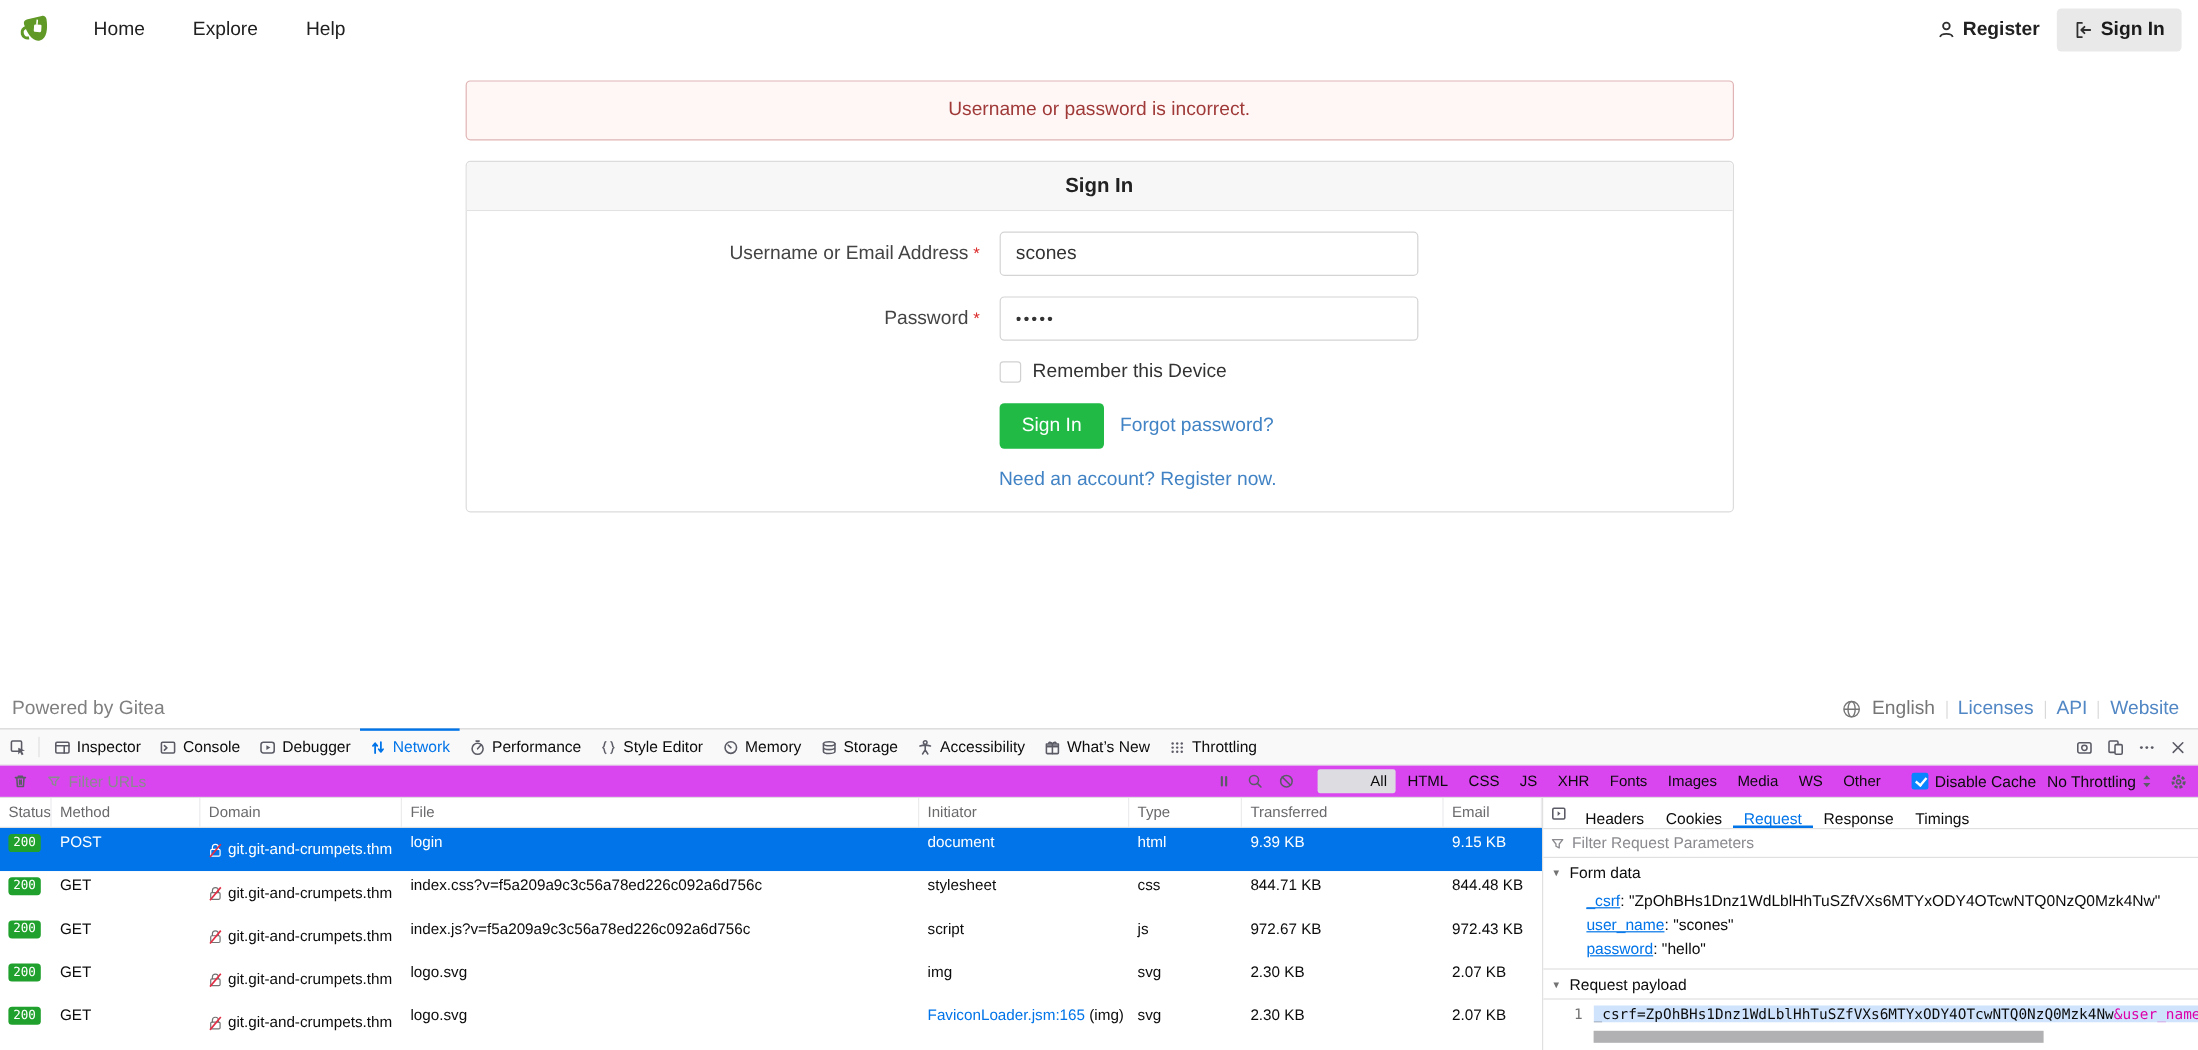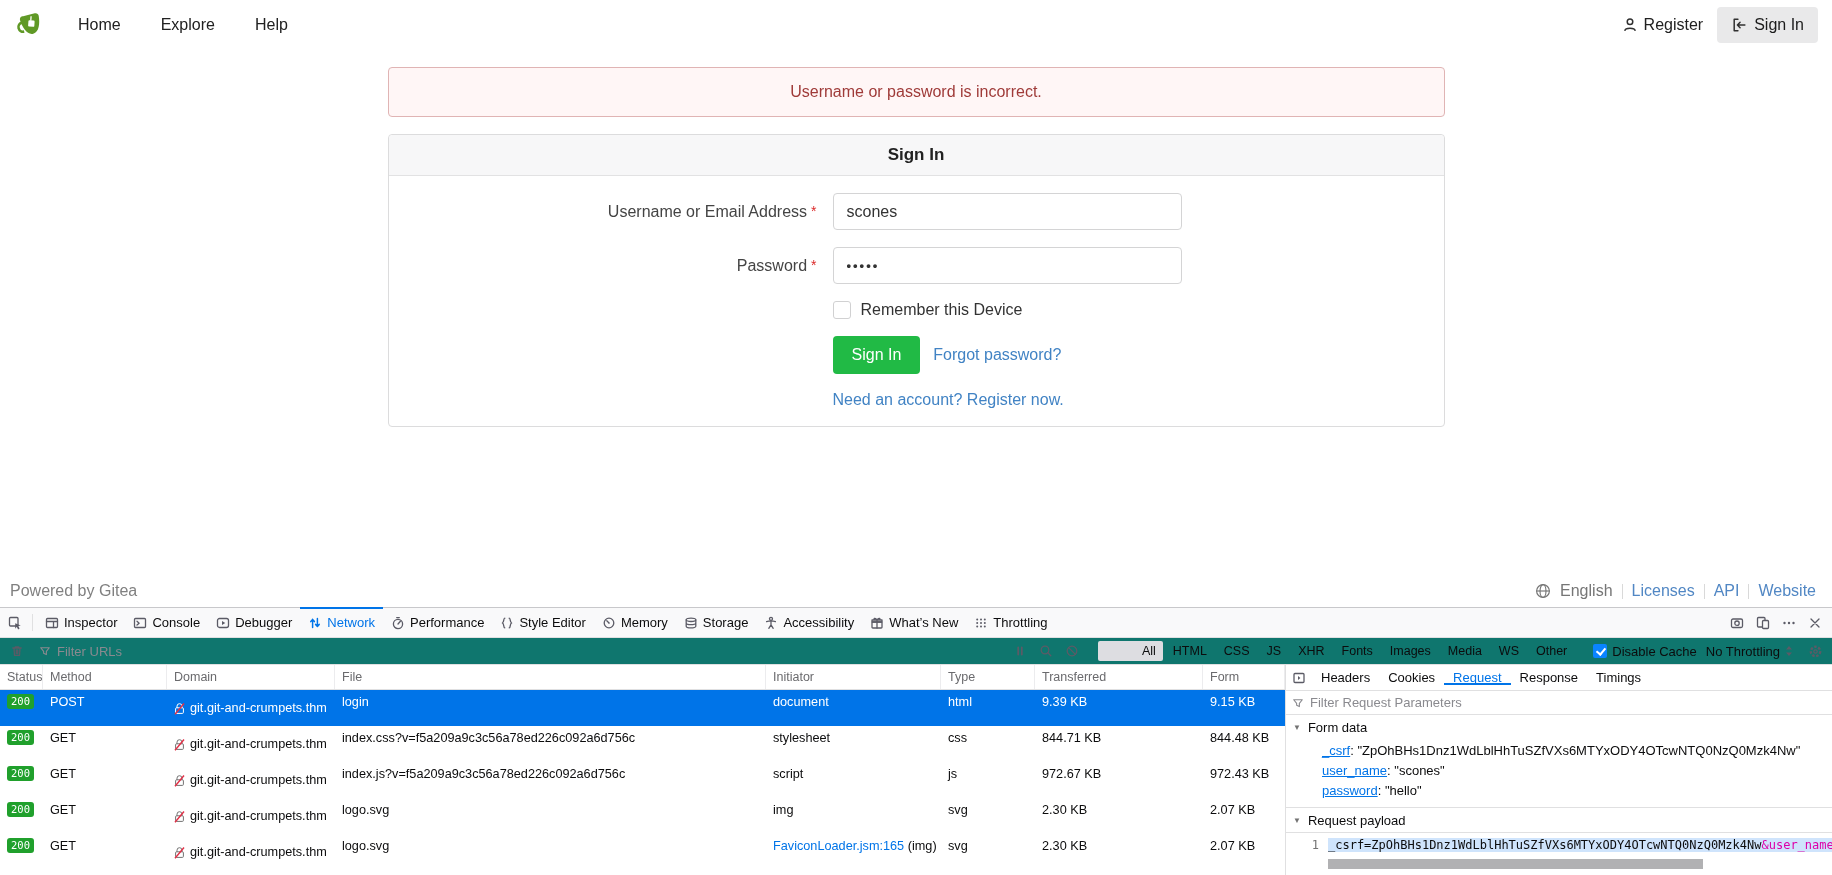--- a/index.html
+++ b/index.html
@@ -6,21 +6,21 @@
   html,body { width:1832px; height:875px; overflow:hidden; background:#fff;
               font-family:"Liberation Sans", sans-serif; }
   #app { width:1832px; height:875px; display:flex; flex-direction:column; position:relative; }
 
   
   .navbar { height:50px; display:flex; align-items:center; justify-content:space-between; padding:0 14px; background:#fff; flex:none; }
   .nav-left { display:flex; align-items:center; }
   .logo { display:flex; align-items:center; margin-right:30px; cursor:pointer; }
   .nav-links { display:flex; align-items:center; gap:40px; }
   .nav-link { font-size:16px; color:#212121; text-decoration:none; cursor:pointer; }
-  .nav-right { display:flex; gap:14px; }
+  .nav-right { display:flex; gap:14px;font-weight:bold; }
   .nav-right .reg { display:flex; align-items:center; gap:6px; color:#212121; }
   .signin-btn { display:flex; align-items:center; gap:7px; background:#e9e9ea; border-radius:4px; padding:9px 14px; font-size:16px; color:#1b1b1b; cursor:pointer; text-decoration:none; }
   .nicon { display:inline-flex; align-items:center; color:#303030; }
 
   
   .page { flex:1; min-height:0; }
   .error-box { width:1057px; margin:17px auto 0; background:#fff6f6; border:1px solid #e0b4b4; border-radius:4px; color:#9f3a38; text-align:center; padding:15px 10px; font-size:16px; }
   .form-card { width:1057px; margin:17px auto 0; border:1px solid #dcdcdd; border-radius:4px; background:#fff; }
   .form-header { background:#f7f7f8; border-bottom:1px solid #e2e2e3; border-radius:4px 4px 0 0; text-align:center; font-weight:bold; font-size:17px; color:#222; padding:10px; }
   .form-body { padding:17px 0 17px 0; }
@@ -51,21 +51,21 @@
   .dt-toolbar { height:30px; flex:none; background:#f9f9fa; border-bottom:1px solid #e0e0e1; display:flex; align-items:stretch; padding:0 2px; }
   .dt-tabs { display:flex; align-items:stretch; }
   .dt-tab { display:flex; align-items:center; gap:5px; padding:0 8px; position:relative; cursor:pointer; color:#0c0c0d; }
   .dt-tab .dt-ic { display:inline-flex; color:#5b5b66; }
   .dt-tab.active { color:#0074e8; }
   .dt-tab.active .dt-ic { color:#0074e8; }
   .dt-tab.active::before { content:''; position:absolute; top:-1px; left:0; right:0; height:2px; background:#0074e8; }
   .vsep { width:1px; background:#e0e0e1; margin:6px 4px; flex:none; }
   .dt-ibtn { display:inline-flex; align-items:center; justify-content:center; width:26px; color:#5b5b66; cursor:pointer; flex:none; }
   .dt-right { margin-left:auto; display:flex; align-items:stretch; padding-right:2px; }
-  .dt-nettoolbar { height:27px; flex:none; background:#0f766e; border-bottom:1px solid #e0e0e1; display:flex; align-items:center; padding:0 4px; }
+  .dt-nettoolbar { height:27px; flex:none; background:#d946ef; border-bottom:1px solid #e0e0e1; display:flex; align-items:center; padding:0 4px; }
   .dt-ic.gray { color:#8a8a8f; display:inline-flex; }
   .dt-filter { flex:1; min-width:40px; border:none; background:transparent; outline:none; font-size:13px; color:#0c0c0d; padding:0 6px; font-family:"Liberation Sans", sans-serif; }
   .dt-filter::placeholder { color:#8a8a8f; }
   .pills { display:flex; align-items:center; gap:3px; margin:0 4px; }
   .pill { border:none; background:transparent; font-size:12.5px; color:#0c0c0d; padding:3px 7px; border-radius:2px; cursor:pointer; font-family:"Liberation Sans", sans-serif; }
   .pill.active { background:#dddde1;padding-left:44px; }
   .cb { width:14px; height:14px; background:#0a84ff; border-radius:2px; position:relative; flex:none; margin:0 5px 0 6px; cursor:pointer; }
   .cb::after { content:''; position:absolute; left:4.5px; top:1.5px; width:4px; height:7px; border:solid #fff; border-width:0 2px 2px 0; transform:rotate(40deg); }
   .cb-label { }
   .throttle { display:flex; align-items:center; gap:5px; padding:0 9px; cursor:pointer; }
@@ -83,21 +83,21 @@
   .tr.selected .td, .tr.selected .ilink { color:#fff; }
   .badge { display:inline-block; background:#20a02c; color:#fff; font-family:"DejaVu Sans Mono", monospace; font-size:10.5px; line-height:15px; padding:0 4px; border-radius:3px; vertical-align:1px; }
   .dom { display:flex; align-items:center; gap:5px; }
   .lock { display:inline-flex; color:#737373; flex:none; }
   .tr.selected .lock { color:#fff; }
   .ilink { color:#0074e8; text-decoration:none; cursor:pointer; }
 
   
   .detail-panel { flex:1; border-left:1px solid #e0e0e1; display:flex; flex-direction:column; overflow:hidden; }
   .dp-tabs { height:26px; flex:none; border-bottom:1px solid #e0e0e1; display:flex; align-items:center; }
-  .dp-tabwrap { display:flex; align-items:center; height:100%; }
+  .dp-tabwrap { display:flex; align-items:flex-end; height:100%; }
   .dp-tab { display:flex; align-items:center; padding:0 9px; cursor:pointer; color:#0c0c0d; }
   .dp-tab.active { color:#0074e8; box-shadow:inset 0 -2px 0 #0074e8; }
   .dp-filter { height:24px; flex:none; border-bottom:1px solid #e0e0e1; display:flex; align-items:center; padding:0 6px; }
   .dp-section-h { display:flex; align-items:center; gap:7px; padding:5px 7px 4px; color:#0c0c0d; cursor:pointer; }
   .twisty { font-size:8px; color:#737373; line-height:1; }
   #fd-entries { padding:1px 0 7px; }
   .entry { padding:2.5px 8px 2.5px 36px; font-size:13px; white-space:nowrap; overflow:hidden; }
   .entry .key { color:#0074e8; text-decoration:underline; cursor:pointer; }
   .entry .colon, .entry .val { color:#0c0c0d; }
   .payload-h { border-top:1px solid #e0e0e1; border-bottom:1px solid #e0e0e1; }
@@ -420,21 +420,21 @@
     <div class="dt-main">
       <div class="net-table">
         <div class="nt-grid nt-head" id="nt-head">
             <div class="th">Status</div>
             <div class="th">Method</div>
             <div class="th">Domain</div>
             <div class="th">File</div>
             <div class="th">Initiator</div>
             <div class="th">Type</div>
             <div class="th">Transferred</div>
-            <div class="th">Form</div>
+            <div class="th">Email</div>
           </div>
         <div id="nt-body">
             <div class="nt-grid tr selected">
               <div class="td"><span class="badge">200</span></div>
               <div class="td">POST</div>
               <div class="td dom">
                 <span class="lock">
                   <svg width="11" height="13" viewBox="0 0 11 13" fill="none">
                     <path d="M3 6V4.2a2.5 2.5 0 015 0V6" stroke="currentColor"></path>
                     <rect x="1.6" y="5.8" width="7.8" height="5.6" rx="1" stroke="currentColor"></rect>

